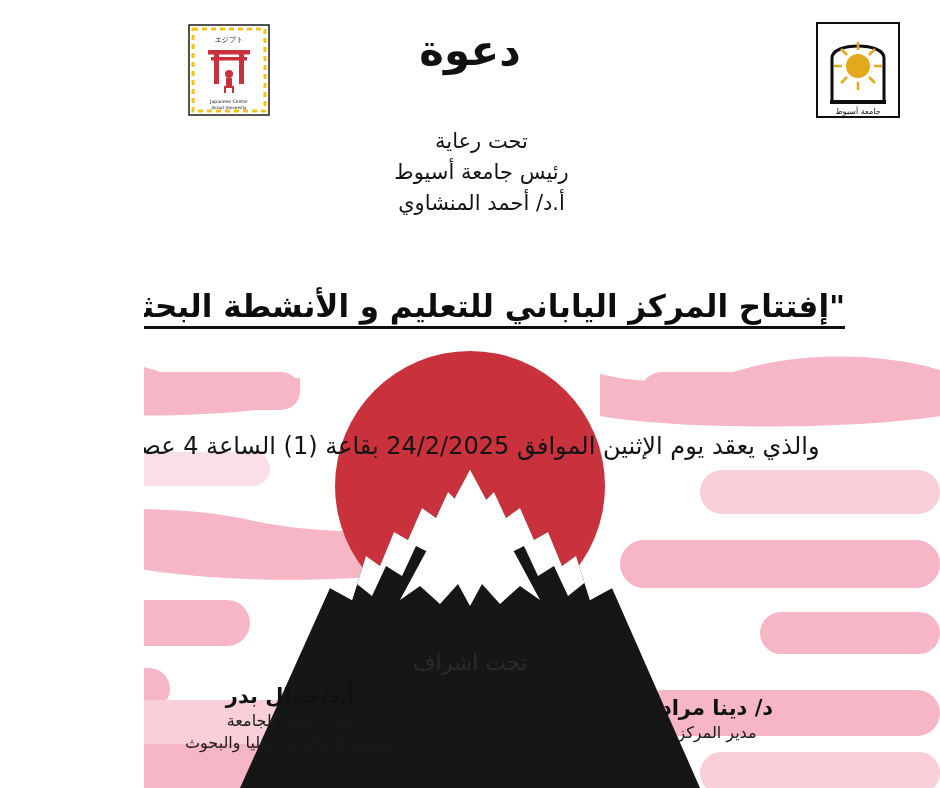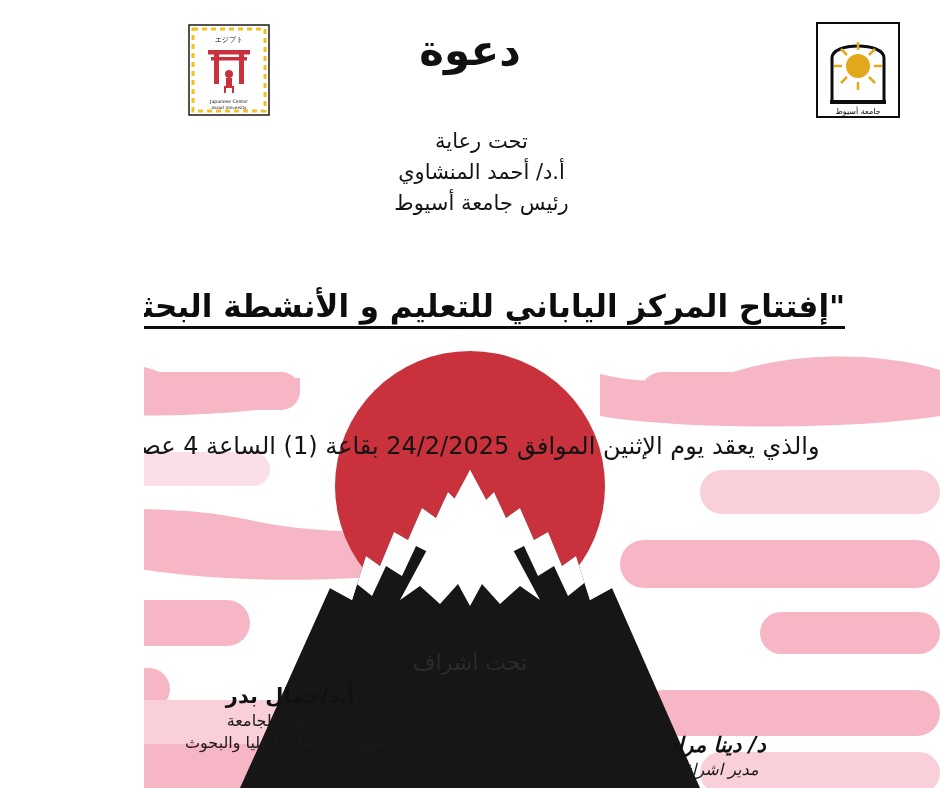--- a/index.html
+++ b/index.html
@@ -130,24 +130,23 @@
     font-weight: bold;
     line-height: 28px;
   }
   .person .role {
     font-size: 16px;
     line-height: 22px;
     color: #1a1a1a;
   }
 
   .person-right {
-    top: 731px;
+    top: 694px;
     right: 108px;
     width: 230px;
-    font-style: italic;
   }
   .person-left {
     top: 682px;
     left: 140px;
     width: 300px;
   }
 </style>
 </head>
 <body>
 
@@ -237,35 +236,35 @@
     <rect x="14" y="78" width="56" height="4" fill="#0d0d0d"></rect>
     <text x="42" y="92" font-size="8" text-anchor="middle" fill="#0d0d0d" font-family="DejaVu Sans, sans-serif" direction="rtl">جامعة أسيوط</text>
   </svg>
 
   <div class="content">
 
     <div class="title-main">دعوة</div>
 
     <div class="under-patronage">
       <div>تحت رعاية</div>
+      <div>رئيس جامعة أسيوط</div>
       <div>أ.د/ أحمد المنشاوي</div>
-      <div>رئيس جامعة أسيوط</div>
     </div>
 
     <div class="event-title">
       <span>"إفتتاح المركز الياباني للتعليم و الأنشطة البحثية"</span>
     </div>
 
     <div class="event-details">والذي يعقد يوم الإثنين الموافق 24/2/2025 بقاعة (1) الساعة 4 عصراً</div>
 
     <div class="supervision-label">تحت اشراف</div>
 
     <div class="person person-right">
       <div class="name">د/ دينا مراد</div>
-      <div class="role">مدير اشراف</div>
+      <div class="role">مدير المركز</div>
     </div>
 
     <div class="person person-left">
       <div class="name">أ.د/جمال بدر</div>
       <div class="role">نائب رئيس الجامعة</div>
       <div class="role">لشئون الدراسات العليا والبحوث</div>
     </div>
 
   </div>
 </div>

